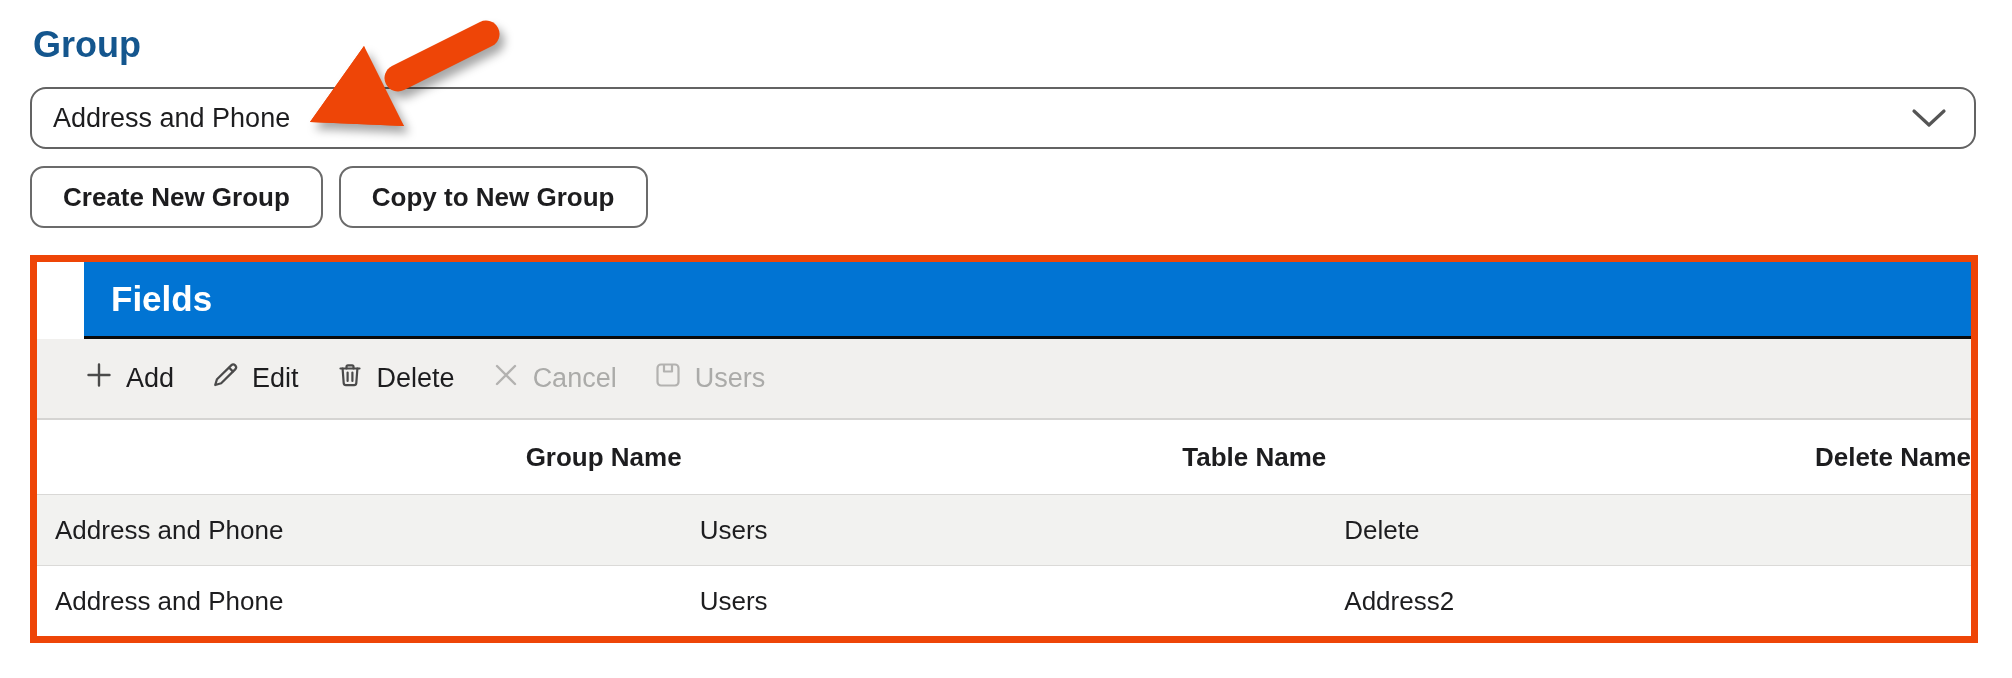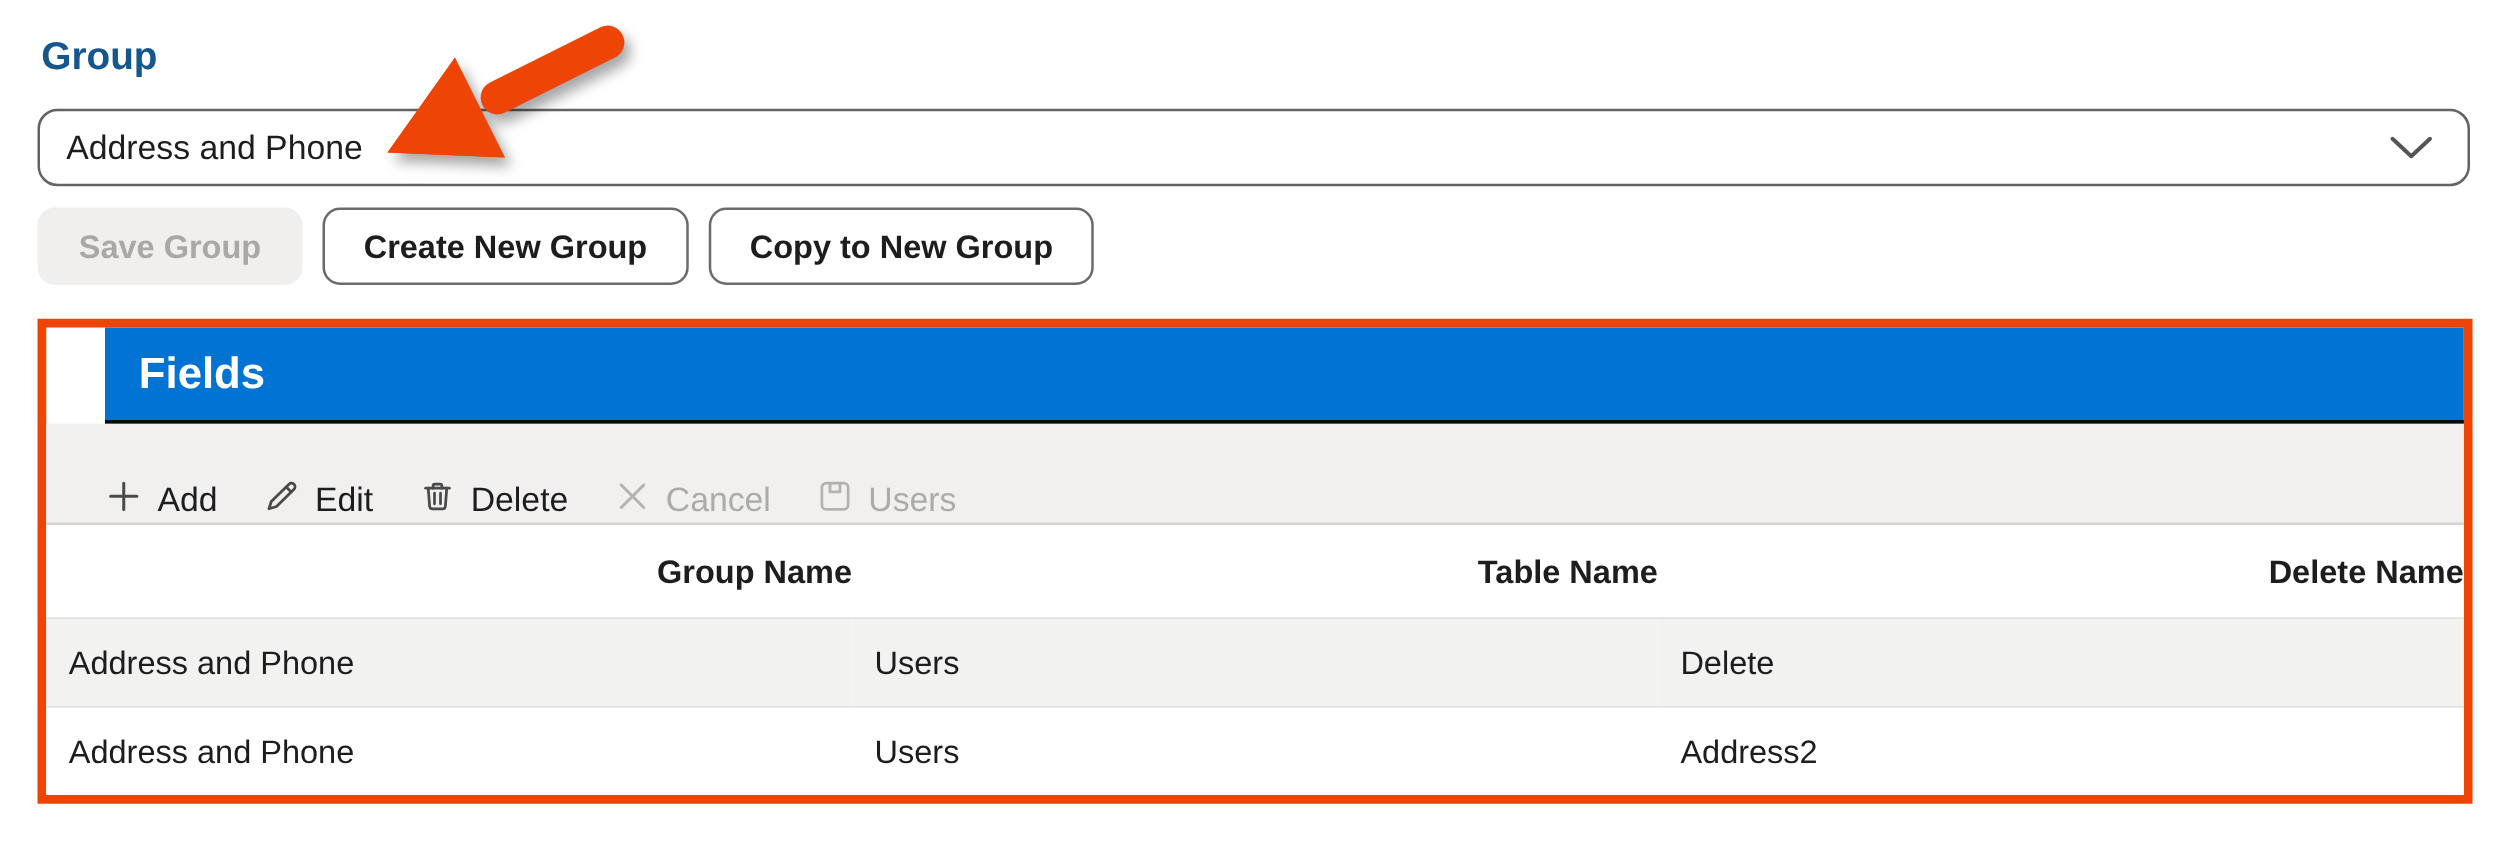--- a/index.html
+++ b/index.html
@@ -7,21 +7,21 @@
     position:relative;
     width:2012px;height:678px;
     background:#ffffff;
     font-family:"Liberation Sans","DejaVu Sans",sans-serif;
     color:#1d1d1f;
     overflow:hidden;
   }
   
   .group-title{
     margin:28px 0 0 33px;
-    font-size:31px;
+    font-size:36px;
     font-weight:bold;
     color:#14568e;
     line-height:34px;
   }
   
   .select-box{
     position:relative;
     margin:25px 0 0 30px;
     width:1942px;height:58px;
     border:2px solid #636363;
@@ -79,21 +79,21 @@
     padding-left:27px;
     font-size:35px;
     font-weight:600;
     color:#ffffff;
     margin-left:47px;
   }
   .toolbar{
     height:79px;
     background:#f1f0ee;
     border-bottom:2px solid #d5d4d2;
-    display:flex;align-items:flex-end;
+    display:flex;align-items:center;
     padding-left:48px;
     gap:37px;
   }
   .tool-item{
     display:flex;align-items:center;gap:13px;
     background:none;border:none;padding:0;
     font-family:inherit;
     font-size:27px;color:#1d1d1f;
     cursor:pointer;
   }
@@ -138,21 +138,20 @@
   <div class="select-box">
     <span class="select-value">Address and Phone</span>
     <span class="select-chevron">
       <svg width="38" height="24" viewBox="0 0 38 24" fill="none">
         <polyline points="4,5 19,19 34,5" stroke="#555555" stroke-width="3.2" stroke-linecap="round" stroke-linejoin="round"></polyline>
       </svg>
     </span>
   </div>
 
   <div class="btn-row">
-    <button class="btn disabled">Save Group</button>
     <button class="btn">Create New Group</button>
     <button class="btn">Copy to New Group</button>
   </div>
 
   <div class="panel">
 
     <div class="panel-header">Fields</div>
 
     <div class="toolbar">
       <button class="tool-item">

